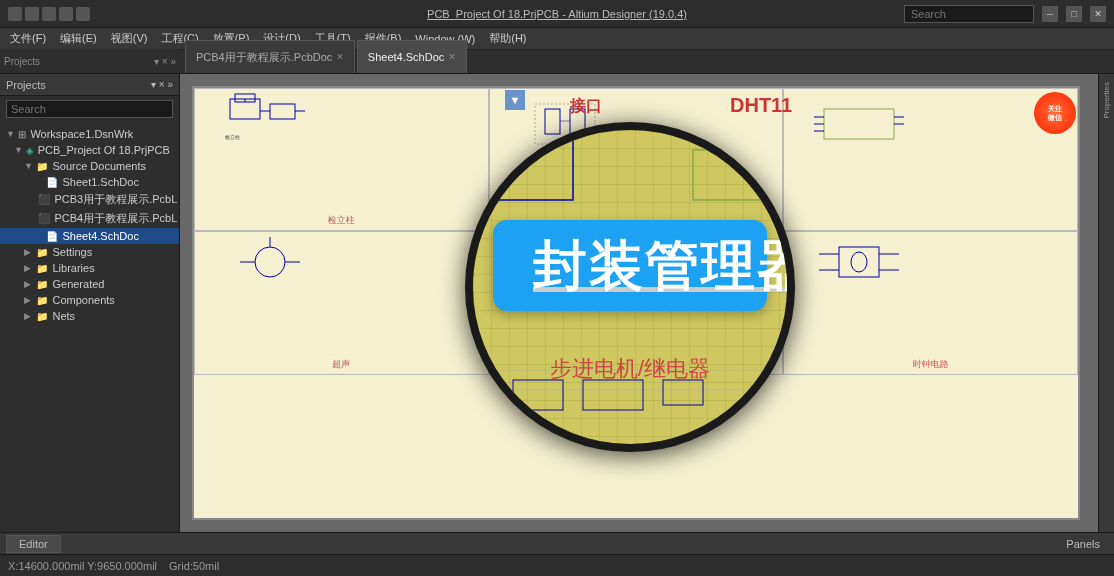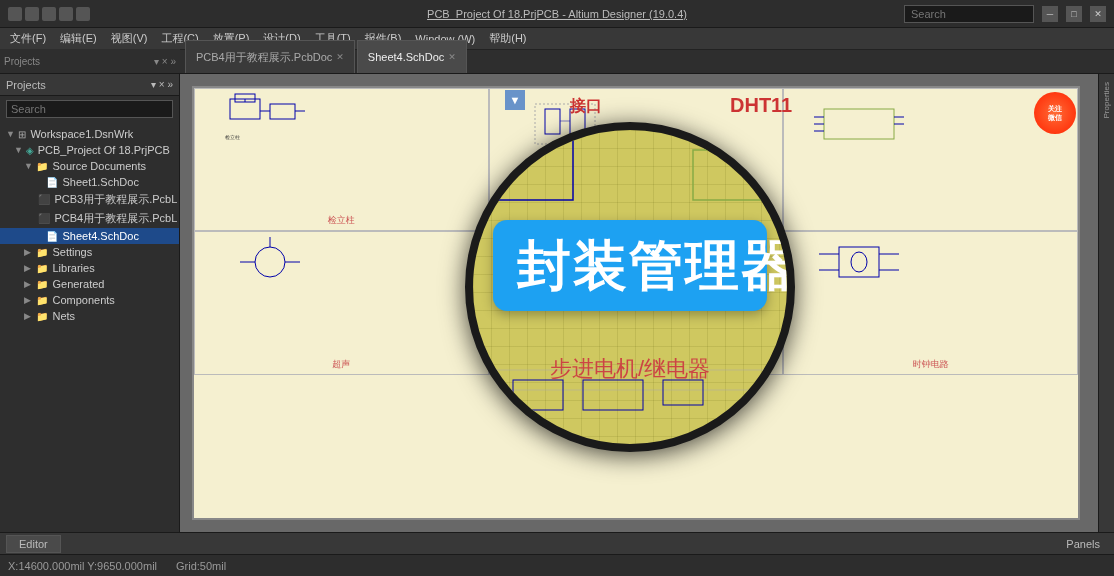--- a/index.html
+++ b/index.html
@@ -308,35 +308,35 @@
         <line x1="300" y1="40" x2="330" y2="40" stroke="#00a" stroke-width="1.5"></line>
         <line x1="300" y1="50" x2="330" y2="50" stroke="#00a" stroke-width="1.5"></line>
 
         <line x1="20" y1="240" x2="310" y2="240" stroke="#aaa" stroke-width="0.5"></line>
         <line x1="20" y1="260" x2="310" y2="260" stroke="#aaa" stroke-width="0.5"></line>
         <rect x="40" y="250" width="50" height="30" fill="none" stroke="#00a" stroke-width="1"></rect>
         <rect x="110" y="250" width="60" height="30" fill="none" stroke="#00a" stroke-width="1"></rect>
         <rect x="190" y="250" width="40" height="25" fill="none" stroke="#00a" stroke-width="1"></rect>
       </svg>
 
-      <div id="blue-banner" style="position:absolute; top:90px; left:20px; right:20px; background:#1da1f2; border-radius:14px; padding:16px 24px; text-align:center; z-index:2; box-shadow:0 4px 12px rgba(0,0,0,0.3);">
+      <div id="blue-banner" style="position:absolute; top:90px; left:20px; right:20px; background:#1da1f2; border-radius:14px; padding:16px 40px; text-align:center; z-index:2; box-shadow:0 4px 12px rgba(0,0,0,0.3);text-decoration:underline;">
         <div id="blue-banner-text" style="font-size:54px; font-weight:bold; color:white; white-space:nowrap; line-height:1.1; letter-spacing:2px;">封装管理器</div>
       </div>
 
       <div id="stepper-label" style="position:absolute; bottom:60px; left:50%; transform:translateX(-50%); font-size:22px; color:#c44; white-space:nowrap; z-index:2; font-weight:normal;">步进电机/继电器</div>
     </div>
 
   </div>
 
   <div id="right-panel" style="width:16px; background:#383838; border-left:1px solid #1a1a1a; display:flex; flex-direction:column; align-items:center; padding-top:4px;">
     <span class="rpanel-label" style="writing-mode:vertical-rl; font-size:8px; color:#999; transform:rotate(180deg); padding:4px 2px; cursor:pointer;">Properties</span>
   </div>
 </div>
 
 <div id="editor-tab-bar" style="height:22px; background:#383838; display:flex; align-items:center; padding:0 6px; border-top:1px solid #1a1a1a;">
   <div class="editor-tab" style="padding:2px 12px; background:#4a4a4a; border:1px solid #555; color:#bbb; font-size:11px; cursor:pointer;">Editor</div>
   <div class="panels-btn" style="margin-left:auto; padding:2px 8px; color:#bbb; font-size:11px; cursor:pointer;">Panels</div>
 </div>
 
-<div id="statusbar" style="height:22px; background:#2d2d2d; display:flex; align-items:center; padding:0 8px; gap:19px; font-size:11px; color:#999; border-top:1px solid #1a1a1a;">
+<div id="statusbar" style="height:22px; background:#2d2d2d; display:flex; align-items:center; padding:0 8px; gap:12px; font-size:11px; color:#999; border-top:1px solid #1a1a1a;">
   <span>X:14600.000mil  Y:9650.000mil</span>
   <span>Grid:50mil</span>
 </div>
 
 </body></html>

